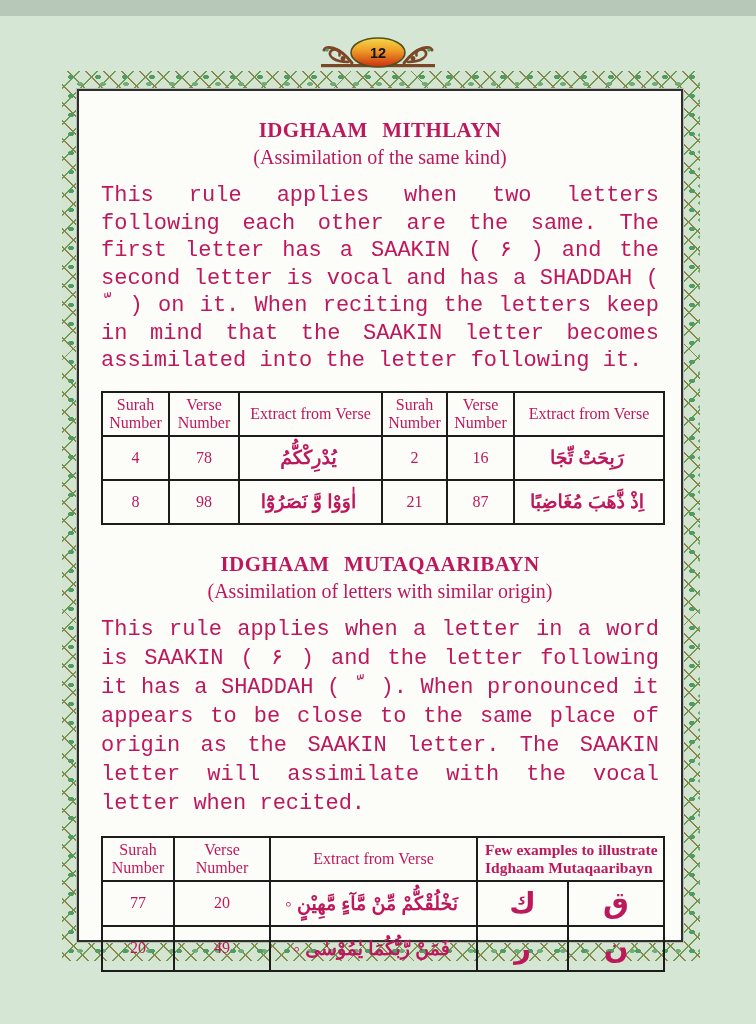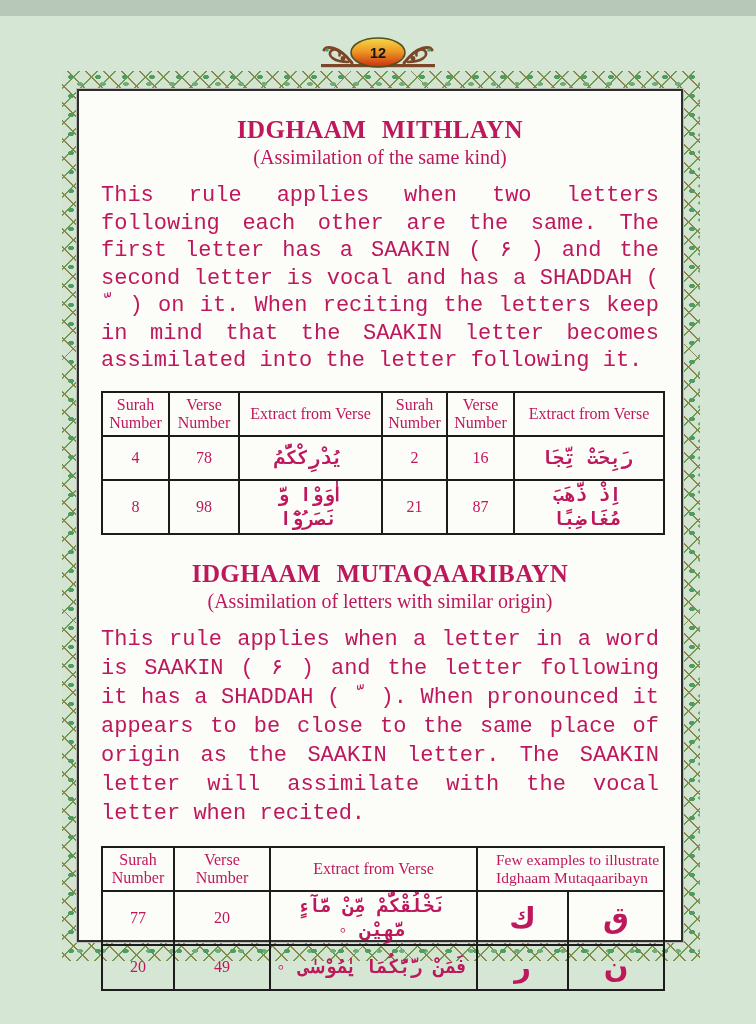--- a/index.html
+++ b/index.html
@@ -21,40 +21,40 @@
       repeating-linear-gradient(-45deg, transparent 0px, transparent 5px, #6f9a52 5px, #6f9a52 6.4px, transparent 6.4px, transparent 12.8px);
     background-size:27px 19px, 23px 17px, auto, auto;
   }
   .content{
     position:absolute;left:15px;top:18px;right:17px;bottom:19px;
     background:#fcfcf8;border:2px solid #2e2e2e;
     box-shadow:0 0 0 1px #b9bdb4;
   }
   .inner{padding:26px 22px 0 22px;}
   
-  .title{margin:0;text-align:center;font-size:25px;line-height:26px;font-weight:bold;
+  .title{margin:0;text-align:center;font-size:21px;line-height:26px;font-weight:bold;
          letter-spacing:.4px;word-spacing:9px;}
   .subtitle{margin:1px 0 0;text-align:center;font-size:20px;line-height:26px;font-weight:normal;}
   .body-text{
     margin:12px 0 0;font-size:22px;line-height:27.5px;text-align:justify;
     font-family:Liberation Mono, monospace;
   }
   .body-text.second{line-height:29px;margin-top:11px;}
   
   table{border-collapse:collapse;margin:16px auto 0;table-layout:fixed;width:562px;}
   th,td{border:2px solid #1c1c1c;text-align:center;vertical-align:middle;overflow:hidden;}
   th{font-weight:normal;font-size:16px;line-height:18px;padding:3px 2px;}
   td{font-size:16px;}
   .t1 td{height:38px;}
   .t2{margin-top:18px;}
   .t2 td{height:39px;}
-  .t2 th.wide{text-align:left;padding-left:18px;font-size:15.5px;}
+  .t2 th.wide{text-align:left;padding-left:7px;font-size:15.5px;font-weight:bold;}
   td.arabic{
-    font-family:Liberation Mono, monospace;font-weight:bold;font-size:19px;
-    direction:rtl;padding:2px 8px 2px 4px;
+    font-family:Liberation Sans, sans-serif;font-weight:bold;font-size:19px;
+    direction:rtl;padding:2px 8px 2px 4px;border-radius:6px;
   }
   td.letter{
     font-family:"DejaVu Sans",sans-serif;font-weight:bold;font-size:29px;direction:rtl;
   }
   .sect2{margin-top:26px;}
 </style>
 </head>
 <body>
 
 <div class="page">

